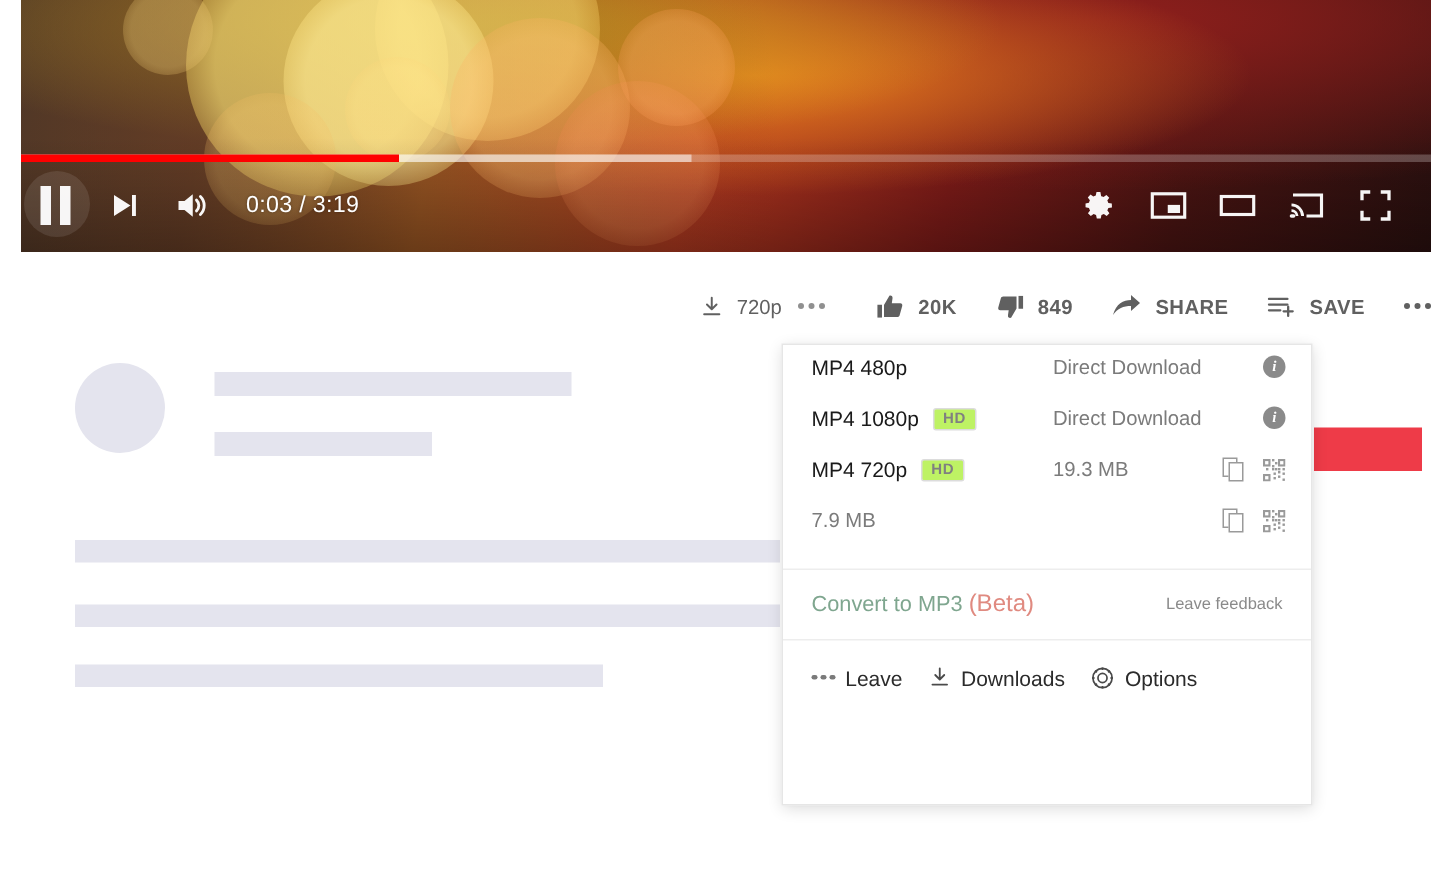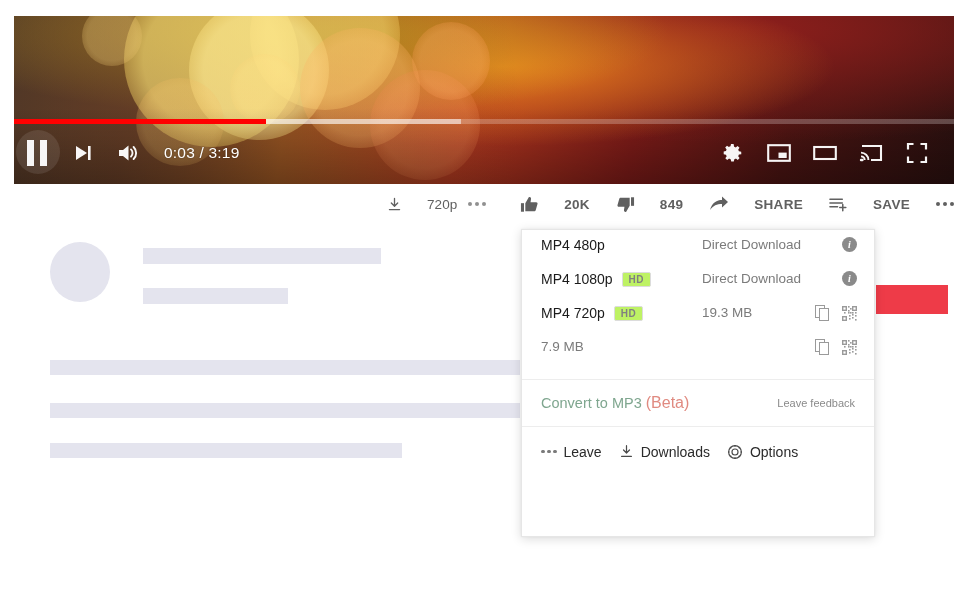--- a/index.html
+++ b/index.html
@@ -6,21 +6,21 @@
   html, body {
     width: 970px; height: 590px;
     background: #ffffff;
     font-family: "Liberation Sans", sans-serif;
     overflow: hidden;
   }
   #page { position: relative; width: 970px; height: 590px; background: #fff; }
 
   
   .player {
-    position: absolute; left: 14px; top: 16px; width: 940px; height: 168px;
+    position: absolute; left: 14px; top: 0; width: 940px; height: 168px;
     overflow: hidden;
   }
   .video-bg {
     position: absolute; inset: 0;
     background:
       radial-gradient(circle at 14% 58%, rgba(90,60,40,0.55) 0%, rgba(60,35,25,0) 46%),
       radial-gradient(ellipse at 30% 10%, #c8a020 0%, rgba(180,120,30,0) 40%),
       radial-gradient(ellipse at 52% 30%, #e8801e 0%, rgba(200,90,30,0) 48%),
       radial-gradient(ellipse at 76% 8%, #8e1f1c 0%, rgba(120,30,25,0) 52%),
       linear-gradient(100deg, #4a3526 0%, #6b3c22 14%, #b5601f 30%, #b6391f 48%, #7d1b18 66%, #4a1412 82%, #2a100f 100%);
@@ -77,21 +77,21 @@
     text-shadow: 0 0 2px rgba(0,0,0,.35); white-space: nowrap;
   }
 
   
   .action-bar {
     position: absolute; left: 0; top: 190px; width: 970px; height: 28px;
     display: flex; align-items: center; justify-content: flex-end;
     padding-right: 16px; gap: 0;
   }
   .act {
-    display: flex; align-items: center; gap: 25px;
+    display: flex; align-items: center; gap: 9px;
     color: #606060; font-size: 13.5px; font-weight: bold; letter-spacing: .3px;
     white-space: nowrap;
   }
   .act.plain { font-weight: normal; letter-spacing: 0; }
   .act + .act { margin-left: 22px; }
   .dots-btn { display: flex; align-items: center; gap: 3px; }
   .dots-btn i { width: 4px; height: 4px; border-radius: 50%; background: #909090; display: block; }
   .dots-btn.dark i { background: #606060; }
 
   

